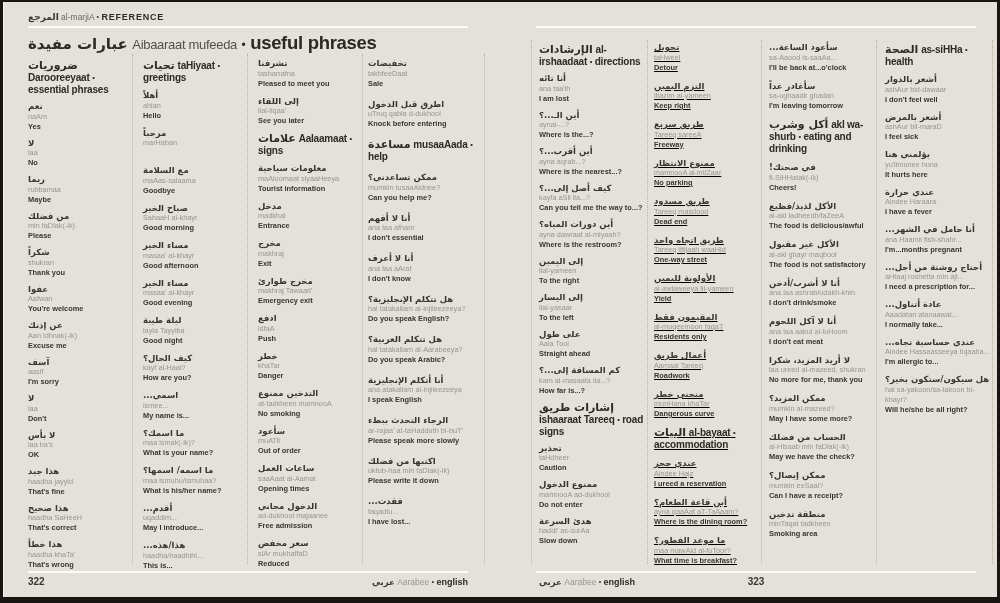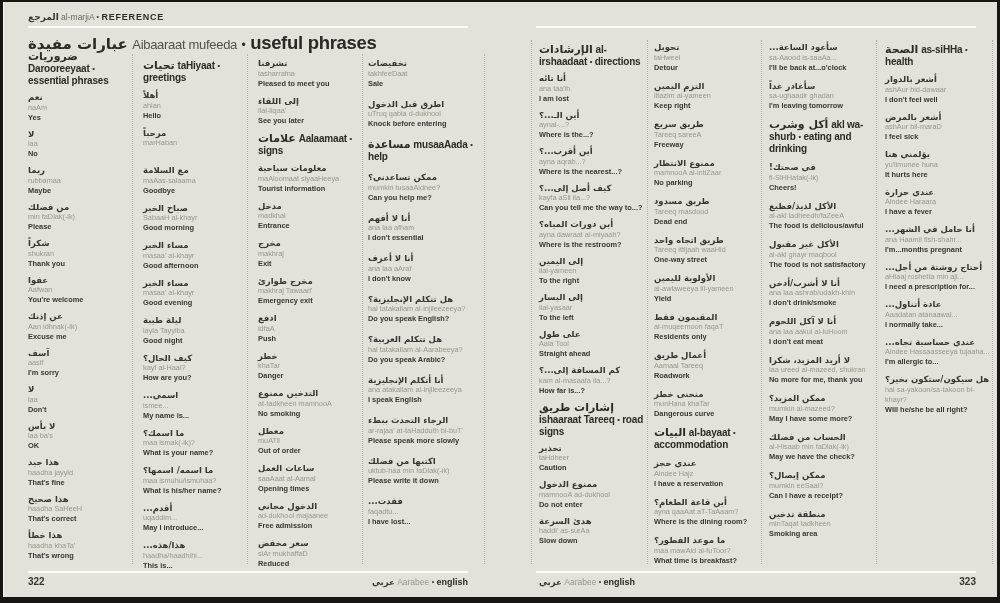--- a/index.html
+++ b/index.html
@@ -52,21 +52,21 @@
   
   .divider{position:absolute;width:0;border-left:1px dotted #b5b2a8;}
   .div-left{top:52px;height:510px;}
   .div-right{top:38px;height:524px;}
 
   
   .rule-foot-left{left:24px;top:569px;width:440px;}
   .rule-foot-right{left:532px;top:569px;width:440px;}
   .page-num{position:absolute;top:574px;font-size:10px;font-weight:700;color:#393631;}
   .num-left{left:24px;}
-  .num-right{left:532px;width:440px;text-align:right;}
+  .num-right{left:532px;width:440px;text-align:center;}
   .foot-lang{position:absolute;top:575px;font-size:8.5px;white-space:nowrap;color:#99958b;}
   .foot-lang .f-ar{font-family:"DejaVu Sans","Liberation Sans",sans-serif;font-weight:700;color:#393631;}
   .foot-lang .f-bullet{color:#393631;font-size:7px;vertical-align:1px;}
   .foot-lang .f-en{font-weight:700;color:#2e2b27;font-size:9px;}
   .foot-lang-left{left:24px;width:440px;text-align:right;}
   .foot-lang-right{left:532px;}
 </style>
 </head>
 <body>
 
@@ -81,21 +81,21 @@
     </div>
     <div class="rule rule-head-left"></div>
 
     <div class="page-title">
       <span class="t-ar">عبارات مفيدة</span>
       <span class="t-tr">Aibaaraat mufeeda</span>
       <span class="t-bullet">•</span>
       <span class="t-en">useful phrases</span>
     </div>
 
-    <div class="col" style="left:24px;top:47px;width:98px;--gap:6px;">
+    <div class="col" style="left:24px;top:56px;width:98px;--gap:6px;">
         <div class="section"><span class="s-ar">ضروريات</span> <span class="s-tr">Darooreeyaat</span> <span class="s-bullet">•</span> <span class="s-en">essential phrases</span></div>
         <div class="entry">
           <div class="e-ar" dir="rtl">نعم</div>
           <div class="e-tr">naAm</div>
           <div class="e-en">Yes</div>
         </div>
         <div class="entry">
           <div class="e-ar" dir="rtl">لا</div>
           <div class="e-tr">laa</div>
           <div class="e-en">No</div>
@@ -265,21 +265,21 @@
           <div class="e-ar" dir="rtl">خطر</div>
           <div class="e-tr">khaTar</div>
           <div class="e-en">Danger</div>
         </div>
         <div class="entry">
           <div class="e-ar" dir="rtl">التدخين ممنوع</div>
           <div class="e-tr">at-tadkheen mamnooA</div>
           <div class="e-en">No smoking</div>
         </div>
         <div class="entry">
-          <div class="e-ar" dir="rtl">معطل</div>
+          <div class="e-ar" dir="rtl">سأعود</div>
           <div class="e-tr">muATil</div>
           <div class="e-en">Out of order</div>
         </div>
         <div class="entry">
           <div class="e-ar" dir="rtl">ساعات العمل</div>
           <div class="e-tr">saaAaat al-Aamal</div>
           <div class="e-en">Opening times</div>
         </div>
         <div class="entry">
           <div class="e-ar" dir="rtl">الدخول مجاني</div>
@@ -427,21 +427,21 @@
           <div class="e-ar" dir="rtl">ممنوع الدخول</div>
           <div class="e-tr">mamnooA ad-dukhool</div>
           <div class="e-en">Do not enter</div>
         </div>
         <div class="entry">
           <div class="e-ar" dir="rtl">هدئ السرعة</div>
           <div class="e-tr">haddi' as-surAa</div>
           <div class="e-en">Slow down</div>
         </div>
       </div>
-    <div class="col" style="left:156px;top:40px;width:106px;--gap:8px;">
+    <div class="col" style="left:156px;top:40px;width:106px;text-decoration:underline;--gap:8px;">
         <div class="entry">
           <div class="e-ar" dir="rtl">تحويل</div>
           <div class="e-tr">taHweel</div>
           <div class="e-en">Detour</div>
         </div>
         <div class="entry">
           <div class="e-ar" dir="rtl">التزم اليمين</div>
           <div class="e-tr">iltazim al-yameen</div>
           <div class="e-en">Keep right</div>
         </div>
@@ -482,21 +482,21 @@
         </div>
         <div class="entry">
           <div class="e-ar" dir="rtl">منحنى خطر</div>
           <div class="e-tr">munHana khaTar</div>
           <div class="e-en">Dangerous curve</div>
         </div>
         <div class="section"><span class="s-ar">البيات</span> <span class="s-tr">al-bayaat</span> <span class="s-bullet">•</span> <span class="s-en">accommodation</span></div>
         <div class="entry">
           <div class="e-ar" dir="rtl">عندي حجز</div>
           <div class="e-tr">Aindee Hajz</div>
-          <div class="e-en">I have a reservation</div>
+          <div class="e-en">I ureed a reservation</div>
         </div>
         <div class="entry">
           <div class="e-ar" dir="rtl">أين قاعة الطعام؟</div>
           <div class="e-tr">ayna qaaAat aT-TaAaam?</div>
           <div class="e-en">Where is the dining room?</div>
         </div>
         <div class="entry">
           <div class="e-ar" dir="rtl">ما موعد الفطور؟</div>
           <div class="e-tr">maa mawAid al-fuToor?</div>
           <div class="e-en">What time is breakfast?</div>

